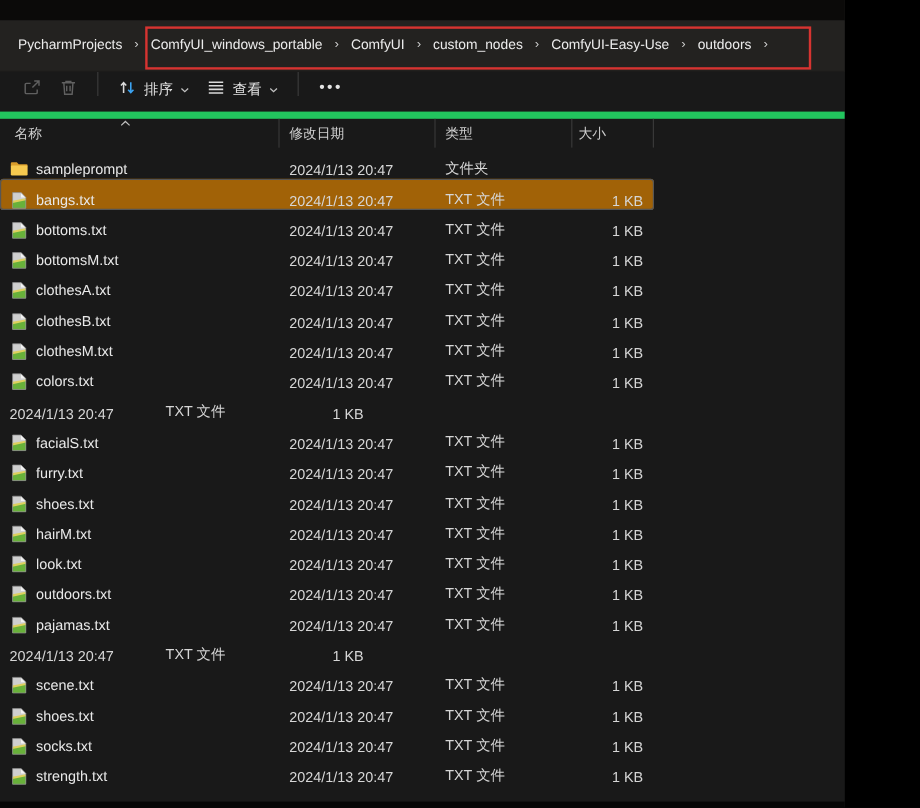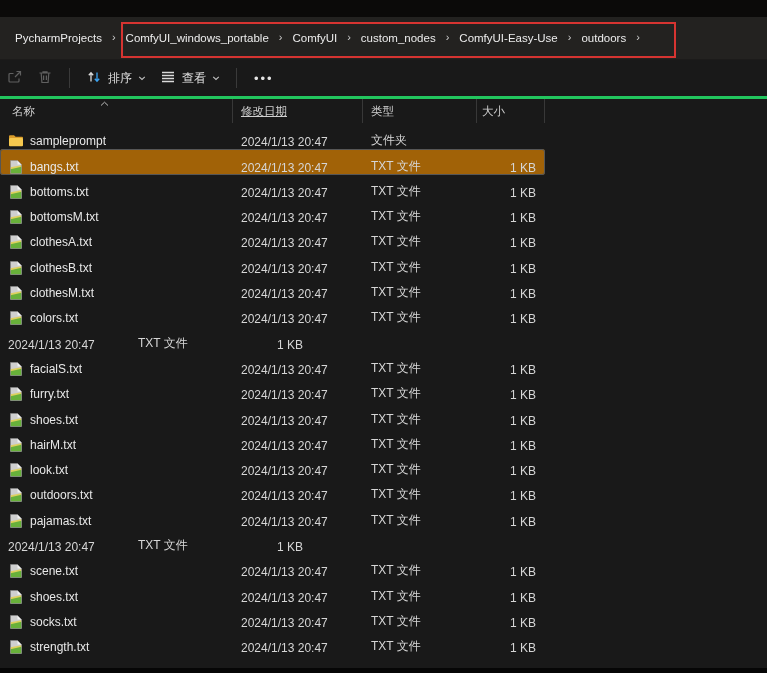--- a/index.html
+++ b/index.html
@@ -1,17 +1,17 @@
 <!DOCTYPE html>
 <html><head>
 <meta charset="utf-8">
 <style>
   html,body{margin:0;padding:0;background:#000;}
   #screen{
-    position:relative;width:767px;height:673px;overflow:hidden;
+    position:relative;width:704px;height:673px;overflow:hidden;
     background:#191919;
     font-family:"Liberation Sans","DejaVu Sans",sans-serif;
     color:#e9e9e9;font-size:12px;
     -webkit-font-smoothing:antialiased;
   }
   
   .titlebar{position:absolute;left:0;top:0;width:100%;height:17px;background:#0b0a09;}
   
   .addressbar{
     position:absolute;left:0;top:17px;width:100%;height:43px;background:#232220;
@@ -20,36 +20,36 @@
   }
   .crumb{white-space:nowrap;cursor:default;}
   .crumb-sep{color:#cfcfcf;margin:0 10px;font-size:11px;transform:translateY(-1px);display:inline-block;}
   .highlight-box{
     position:absolute;left:121px;top:22px;width:555px;height:36px;
     border:2px solid #d63431;box-sizing:border-box;z-index:6;pointer-events:none;
   }
   
   .toolbar{
     position:absolute;left:0;top:60px;width:100%;height:39px;background:#191919;
-    display:flex;align-items:center;padding-left:0;box-sizing:border-box;
-    border-bottom:3px solid #22c55e;
+    display:flex;align-items:flex-start;padding-left:12px;box-sizing:border-box;
+    border-bottom:6px solid #22c55e;
   }
   .tb-btn{display:flex;align-items:center;gap:6px;padding:5px 7px;border-radius:4px;color:#e4e4e4;}
   .tb-btn.disabled{opacity:.55;}
   .tb-sep{width:1px;height:20px;background:#3a3a3a;margin:0 9px;}
   .tb-label{font-size:12px;color:#e4e4e4;}
   .tb-dots{font-size:13px;letter-spacing:2px;color:#e4e4e4;padding:5px 8px;}
   
   .listhead{
     position:absolute;left:0;top:99px;width:545px;height:24px;display:flex;
     color:#cfcfcf;font-size:11.5px;box-sizing:border-box;
   }
   .hcell{box-sizing:border-box;border-right:1px solid #383838;display:flex;align-items:center;position:relative;}
   .h-name{width:233px;padding-left:12px;}
-  .h-date{width:130px;padding-left:8px;text-decoration:underline;}
+  .h-date{width:130px;padding-left:8px;}
   .h-type{width:114px;padding-left:8px;}
   .h-size{width:68px;padding-left:5px;}
   .sort-caret{position:absolute;left:100px;top:-2px;color:#bdbdbd;}
   
   .filelist{position:absolute;left:0;top:124px;width:545px;}
   .row{
     display:flex;height:25.3px;align-items:flex-end;box-sizing:border-box;
     border-radius:3px;cursor:default;
   }
   .row.selected{background:#a16207;box-shadow:inset 0 0 0 1px #565656;}

